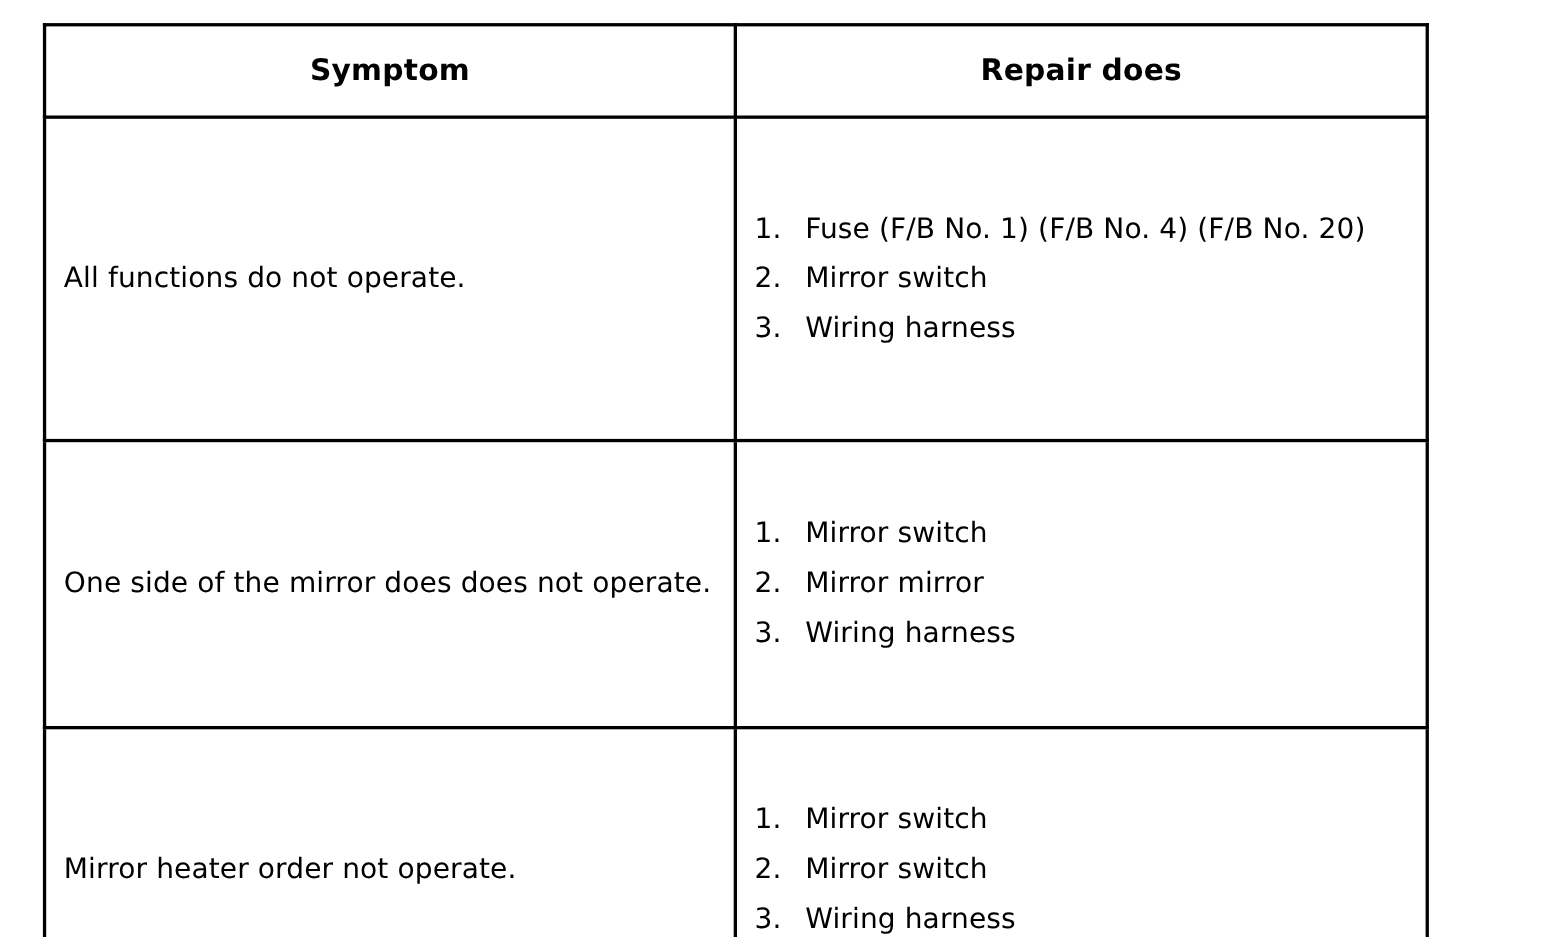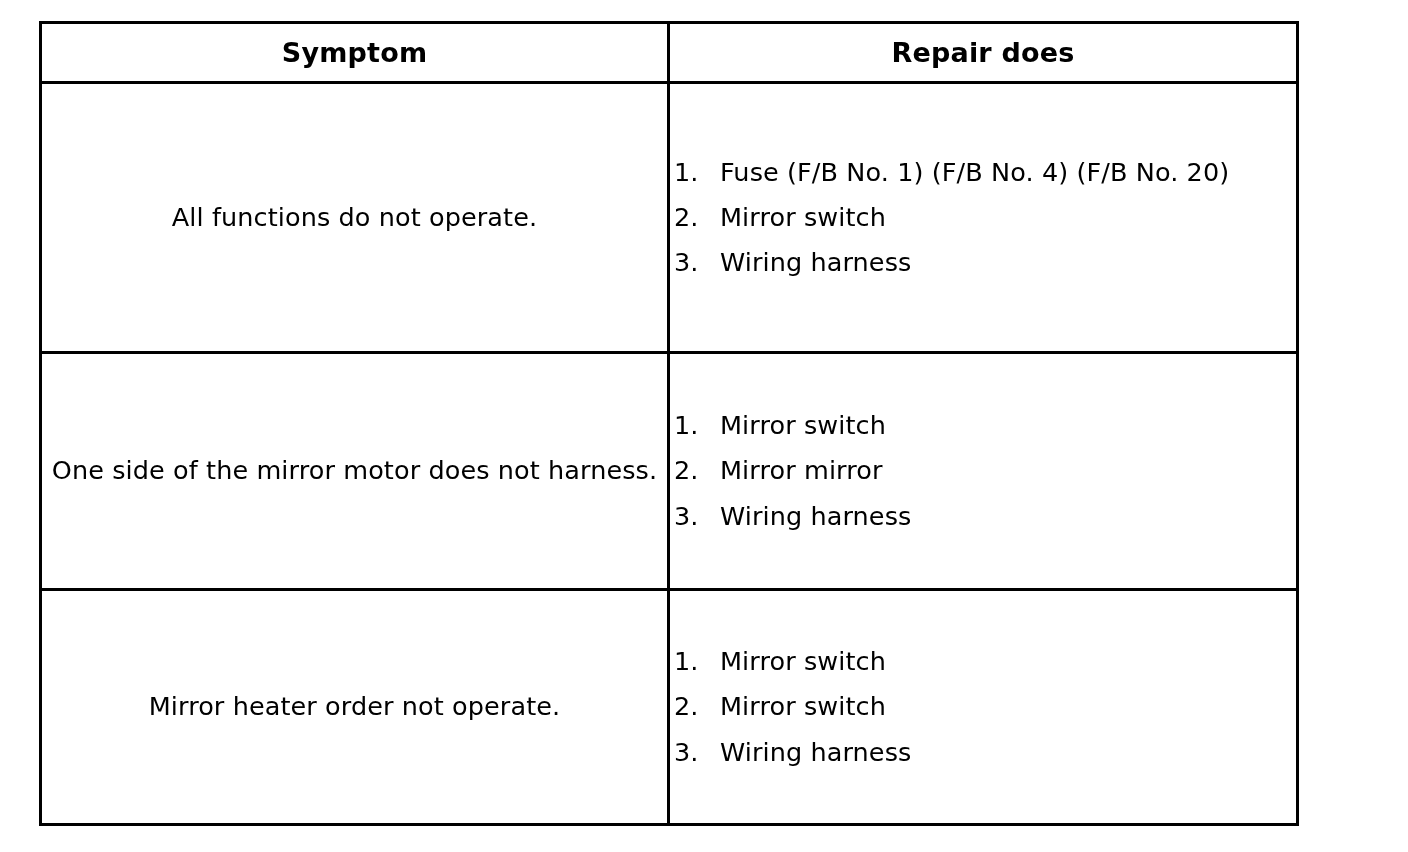--- a/index.html
+++ b/index.html
@@ -32,21 +32,21 @@
     table-layout: fixed;
     background: #ffffff;
   }
 
   .diag-table col.c-symptom { width: 628px; }
   .diag-table col.c-repair  { width: 629px; }
 
   .diag-table th,
   .diag-table td {
     border: 3px solid #000000;
-    padding: 4px;
+    padding: 16px;
     vertical-align: middle;
     background: #ffffff;
   }
 
   
   .diag-table thead th {
     height: 49px;
     text-align: center;
     font-weight: bold;
     font-size: 27px;
@@ -57,21 +57,20 @@
   
   .cell-symptom {
     padding: 0 14px 0 9px;
     text-align: left;
   }
   .symptom-text {
     font-size: 25.5px;
     line-height: 1.30;
     letter-spacing: 0.1px;
     white-space: pre-line;
-    text-align: center;
   }
 
   
   .cell-repair {
     padding: 0 18px 0 15px;
   }
   .repair-list {
     margin: 0;
     padding: 0;
     list-style: none;
@@ -138,21 +137,21 @@
             <li>
               <span class="repair-num">3.</span>
               <span class="repair-text">Wiring harness</span>
             </li>
           </ol>
         </td>
       </tr>
 
       <tr class="row-2">
         <td class="cell-symptom">
-          <div class="symptom-text">One side of the mirror motor does not harness.</div>
+          <div class="symptom-text">One side of the mirror does does not operate.</div>
         </td>
         <td class="cell-repair">
           <ol class="repair-list">
             <li>
               <span class="repair-num">1.</span>
               <span class="repair-text">Mirror switch</span>
             </li>
             <li>
               <span class="repair-num">2.</span>
               <span class="repair-text">Mirror mirror</span>

